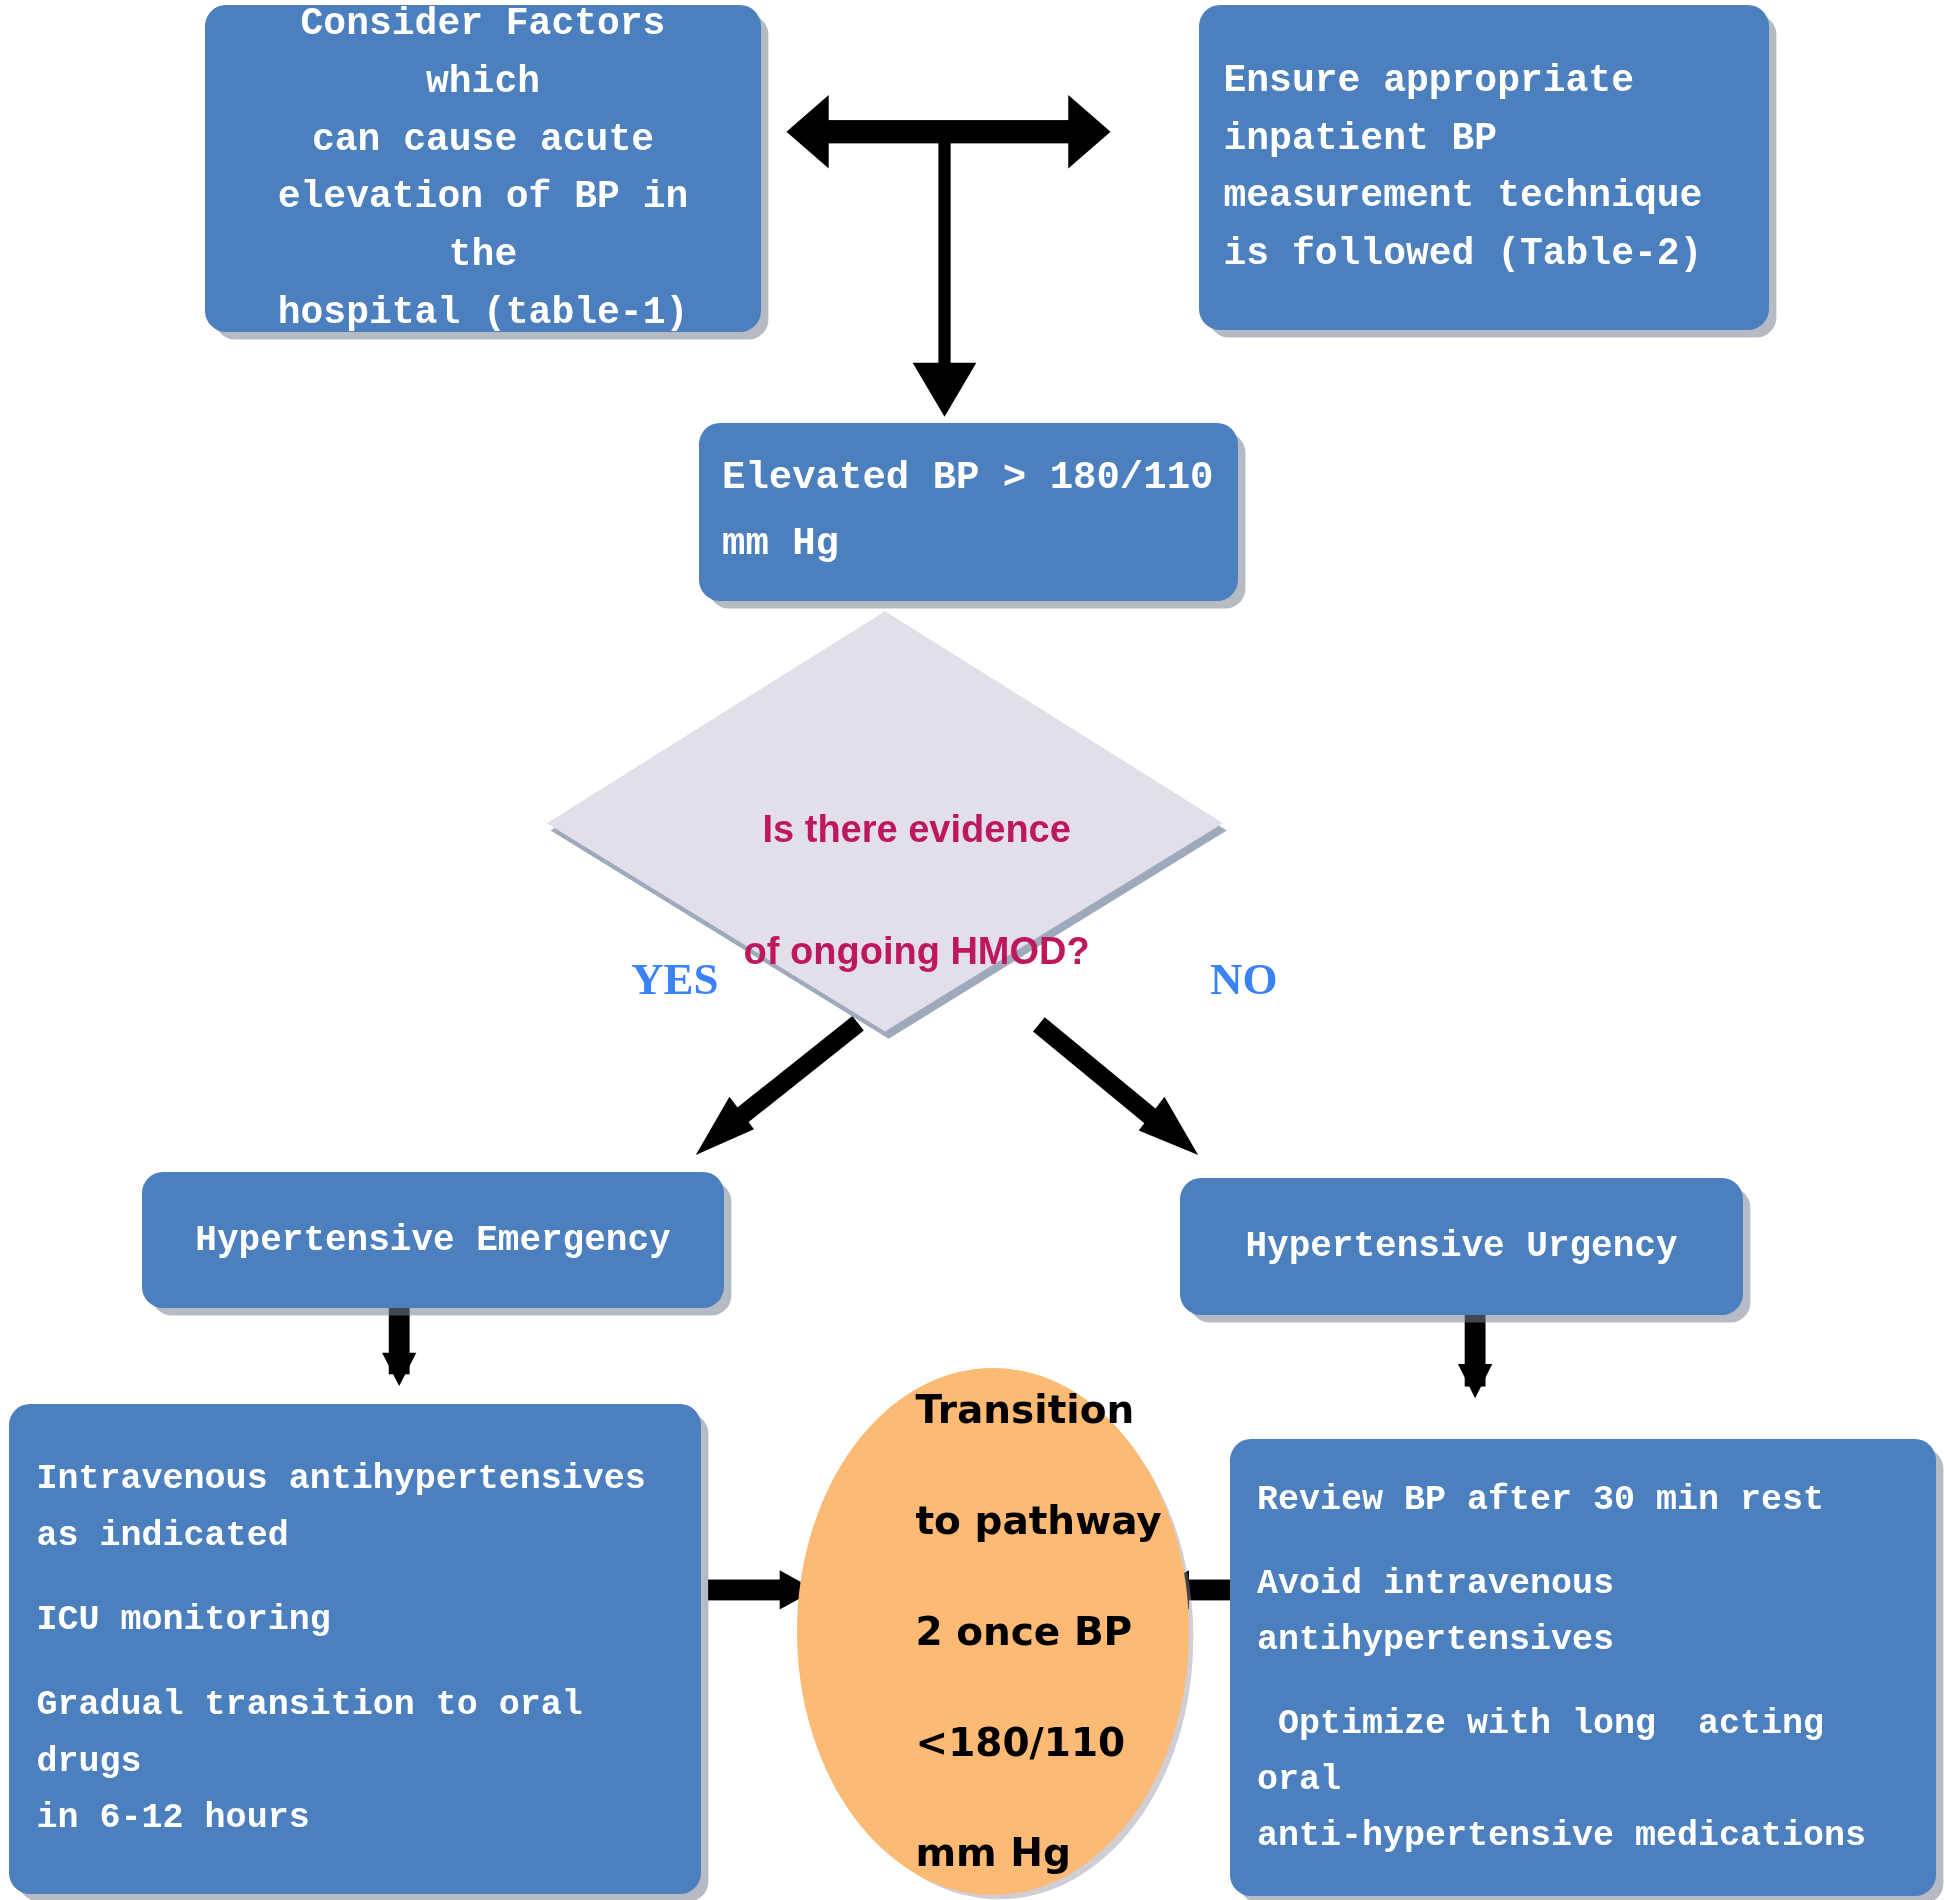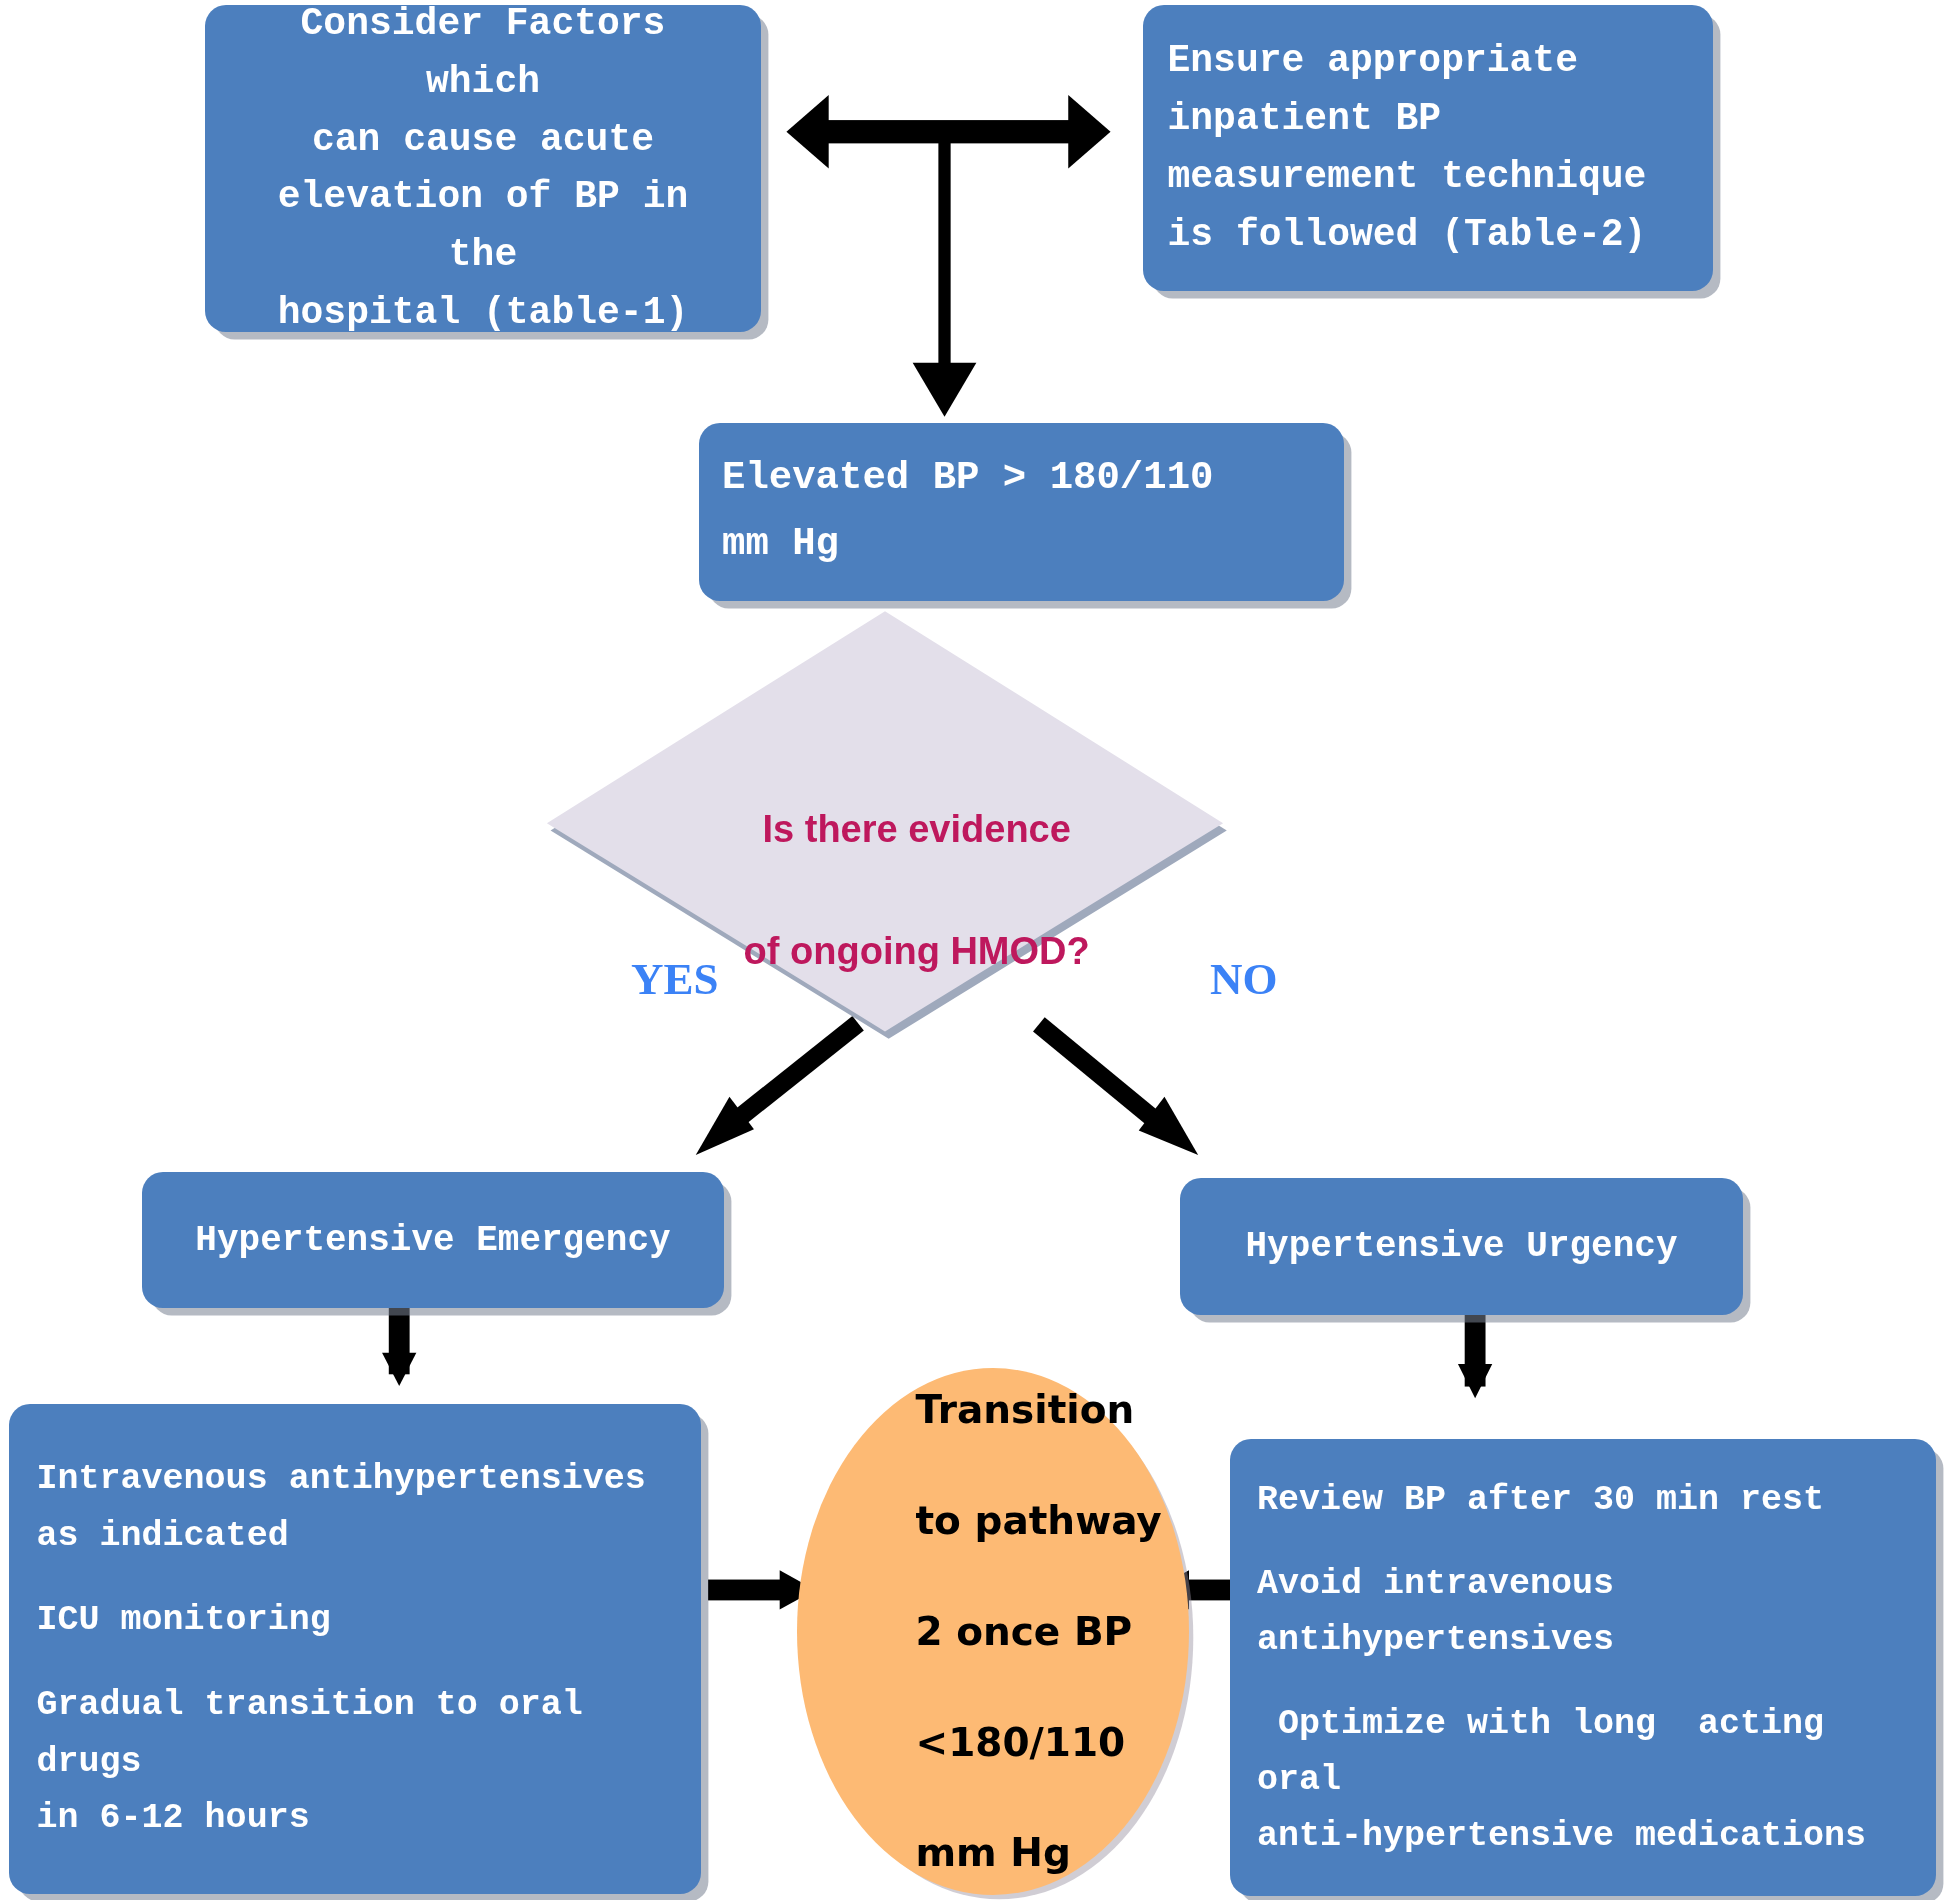--- a/index.html
+++ b/index.html
@@ -152,28 +152,28 @@
     </g>
   </svg>
 
   <div class="box center-txt" style="left:205px; top:4.9px; width:556px; height:327px; font-size:38px; line-height:1.52; padding:0 33px;">
     <span class="line">Consider Factors which</span>
     <span class="line">can cause acute</span>
     <span class="line">elevation of BP in the</span>
     <span class="line">hospital (table-1)</span>
   </div>
 
-  <div class="box left-txt" style="left:1143px; top:4.9px; width:570px; height:286px; font-size:38px; line-height:1.52; padding:0 24.5px;">
+  <div class="box left-txt" style="left:1199px; top:4.9px; width:570px; height:325px; font-size:38px; line-height:1.52; padding:0 24.5px;">
     <span class="line">Ensure appropriate</span>
     <span class="line">inpatient BP</span>
     <span class="line">measurement technique</span>
     <span class="line">is followed (Table-2)</span>
   </div>
 
-  <div class="box left-txt" style="left:699px; top:423px; width:645px; height:178px; font-size:39px; line-height:1.68; padding:0 23px;">
+  <div class="box left-txt" style="left:699px; top:423px; width:539px; height:178px; font-size:39px; line-height:1.68; padding:0 23px;">
     <span class="line">Elevated BP &gt; 180/110</span>
     <span class="line">mm Hg</span>
   </div>
 
   <div class="diamond-wrap" style="left:542px; top:610px; width:686px; height:429px;">
     <svg class="diamond-shape" viewBox="0 0 1120 700" preserveAspectRatio="none">
       <polygon points="566,14 1118,360 566,700 14,360" fill="#9FA9BC"></polygon>
       <polygon points="560,2 1112,348 560,688 8,348" fill="#E3DFEA"></polygon>
     </svg>
     <div class="diamond-text" style="font-size:38px;">

